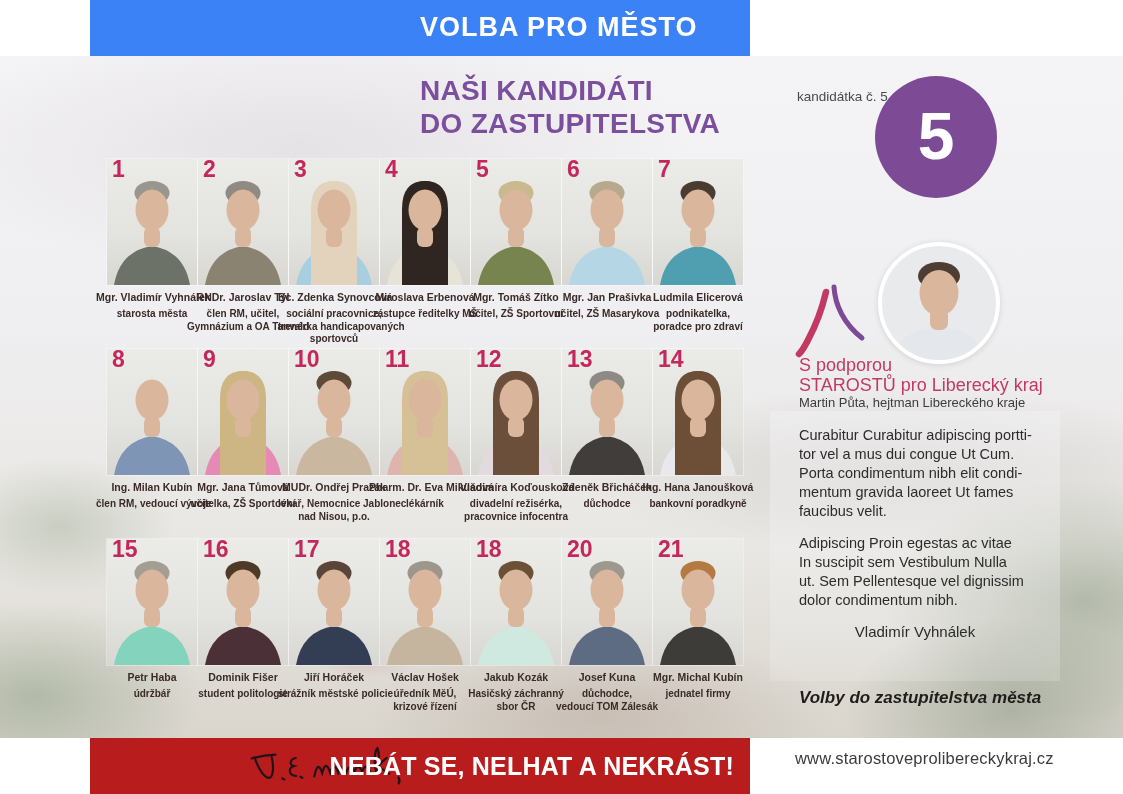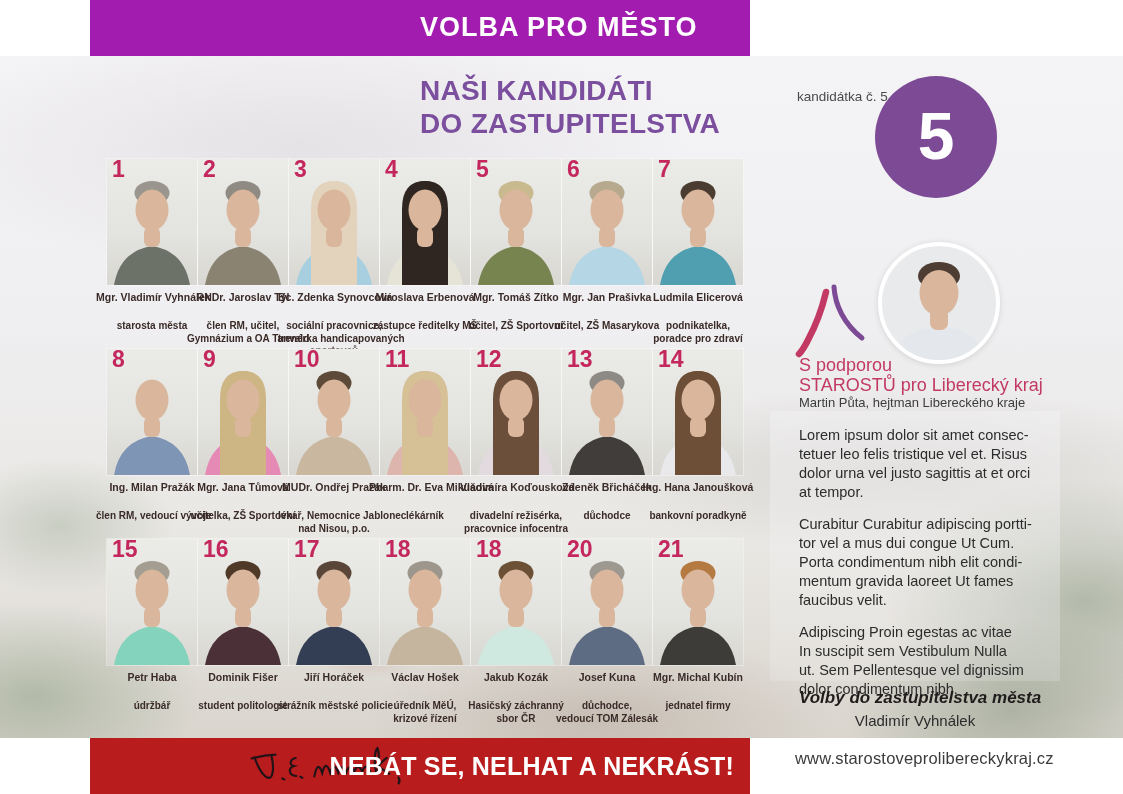--- a/index.html
+++ b/index.html
@@ -16,21 +16,21 @@
       radial-gradient(320px 120px at 600px 660px, rgba(150,125,110,.28), transparent 72%),
       radial-gradient(280px 170px at 1085px 545px, rgba(105,125,95,.40), transparent 72%),
       radial-gradient(230px 130px at 1010px 655px, rgba(95,115,88,.36), transparent 72%),
       radial-gradient(430px 110px at 900px 415px, rgba(160,158,150,.28), transparent 75%),
       radial-gradient(520px 170px at 300px 90px, rgba(218,214,219,.55), transparent 75%),
       linear-gradient(180deg,#f4f3f5 0%,#efeef0 40%,#e9e7e3 72%,#d9d5cd 100%);}
   .photo-bg::after{content:"";position:absolute;left:770px;top:355px;width:290px;height:270px;
       background:linear-gradient(rgba(243,242,244,.5), rgba(243,242,244,.2));}
 
   
-  .top-banner{position:absolute;left:90px;top:0;width:660px;height:56px;background:#a21caf;}
+  .top-banner{position:absolute;left:90px;top:0;width:660px;height:56px;background:#3b82f6;}
   .top-banner .bt{position:absolute;left:330px;top:50%;transform:translateY(-52%);
       color:#fff;font-size:27px;font-weight:700;letter-spacing:1px;white-space:nowrap;}
   .bottom-banner{position:absolute;left:90px;top:738px;width:660px;height:56px;background:#b91c1c;}
   .slogan{position:absolute;right:16px;top:50%;transform:translateY(-50%);
       color:#fff;font-size:25px;font-weight:700;letter-spacing:.2px;white-space:nowrap;}
   .sig-svg{position:absolute;left:148px;top:5px;}
 
   
   .main-title{position:absolute;left:420px;top:74px;color:#7b4f9e;font-size:28px;
       font-weight:700;line-height:33px;letter-spacing:.3px;}
@@ -50,21 +50,21 @@
   .avatar{position:absolute;left:0;top:0;width:90px;height:126px;}
   .avatar .pbg{fill:none;}
   .avatar .torso{fill:var(--shirt,#888);}
   .avatar .long-hair{fill:var(--hair,#555);display:none;}
   .avatar.long .long-hair{display:block;}
   .avatar .crown{fill:var(--hair,#555);}
   .avatar.bald .crown{display:none;}
   .avatar .neck,.avatar .head{fill:var(--skin,#d9b69c);}
   .cinfo{width:112px;margin-left:-11px;margin-top:6px;text-align:center;color:#3a2b28;}
   .cname{font-size:10.5px;font-weight:700;line-height:13px;white-space:nowrap;}
-  .crole{font-size:10px;font-weight:700;line-height:12.5px;white-space:pre;margin-top:16px;}
+  .crole{font-size:10px;font-weight:700;line-height:12.5px;white-space:pre;margin-top:4px;}
 
   
   .logo-svg{position:absolute;left:793px;top:282px;}
   .puta{position:absolute;left:878px;top:242px;width:122px;height:122px;border-radius:50%;
       background:#e9eaec;border:4px solid #ffffff;box-sizing:border-box;overflow:hidden;
       box-shadow:0 1px 6px rgba(0,0,0,.12);}
   .puta svg{display:block;}
   .puta .torso{fill:#e4e8ec;}
   .puta .neck,.puta .head{fill:#d9b69c;}
   .puta .crown{fill:#4e3d32;}
@@ -234,21 +234,21 @@
         <svg class="avatar bald" viewBox="0 0 90 126" style="--shirt: #7e95b5; --hair: #b9a896;">
           <rect class="pbg" x="0" y="0" width="90" height="126"></rect>
           <path class="torso" d="M7,126 Q13,92 45,87 Q77,92 83,126 Z"></path>
           <path class="long-hair" d="M22,126 L22,50 Q22,22 45,22 Q68,22 68,50 L68,126 Z"></path>
           <rect class="neck" x="37" y="68" width="16" height="20" rx="6"></rect>
           <ellipse class="crown" cx="45" cy="34" rx="17.5" ry="12"></ellipse>
           <ellipse class="head" cx="45" cy="51" rx="16.5" ry="20.5"></ellipse>
         </svg>
       </div>
       <div class="cinfo">
-        <div class="cname">Ing. Milan Pražák</div>
+        <div class="cname">Ing. Milan Kubín</div>
         <div class="crole">člen RM, vedoucí vývoje</div>
       </div>
     </div>
 
     <div class="card">
       <div class="photo">
         <span class="num">9</span>
         <svg class="avatar long" viewBox="0 0 90 126" style="--shirt: #e58ab4; --hair: #cdb684;">
           <rect class="pbg" x="0" y="0" width="90" height="126"></rect>
           <path class="torso" d="M7,126 Q13,92 45,87 Q77,92 83,126 Z"></path>
@@ -500,24 +500,20 @@
     </svg>
   </div>
 
   <div class="support">
     <div class="sup1">S podporou</div>
     <div class="sup2">STAROSTŮ pro Liberecký kraj</div>
     <div class="sup3">Martin Půta, hejtman Libereckého kraje</div>
   </div>
 
   <div class="statement">
-    <p>Lorem ipsum dolor sit amet consec-
-tetuer leo felis tristique vel et. Risus
-dolor urna vel justo sagittis at et orci
-at tempor.</p>
     <p>Curabitur Curabitur adipiscing portti-
 tor vel a mus dui congue Ut Cum.
 Porta condimentum nibh elit condi-
 mentum gravida laoreet Ut fames
 faucibus velit.</p>
     <p>Adipiscing Proin egestas ac vitae
 In suscipit sem Vestibulum Nulla
 ut. Sem Pellentesque vel dignissim
 dolor condimentum nibh.</p>
     <div class="sig-name">Vladimír Vyhnálek</div>

